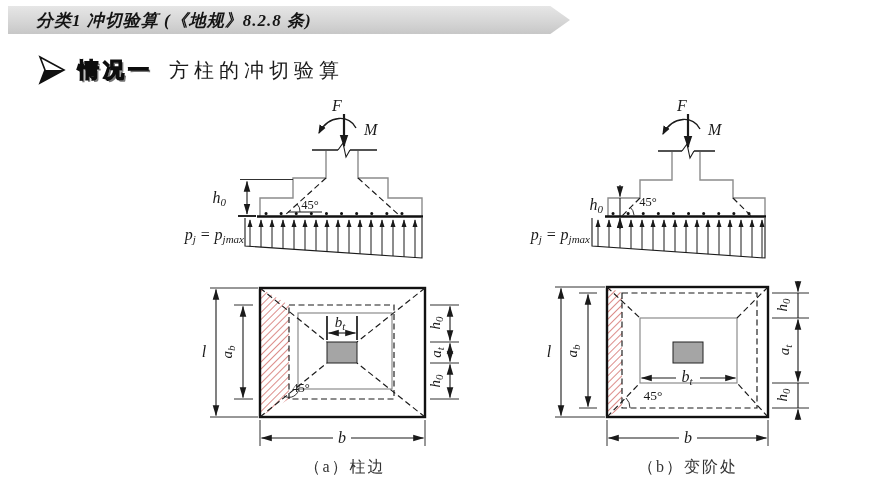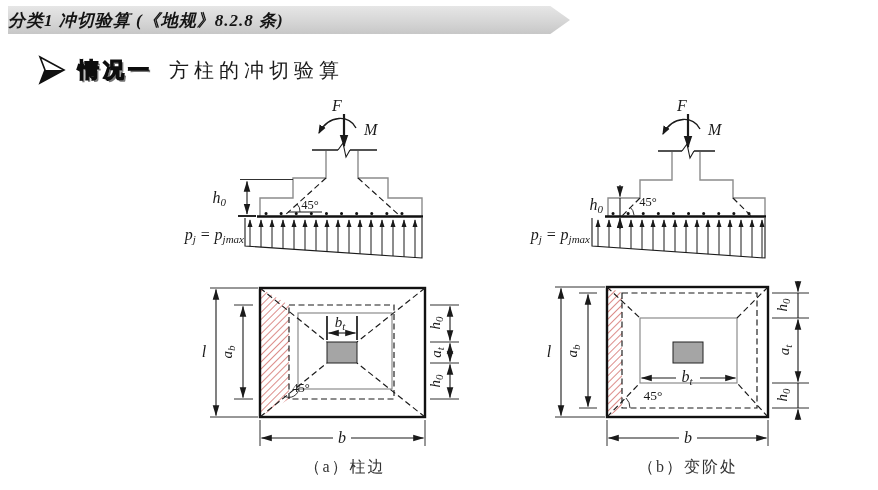--- a/index.html
+++ b/index.html
@@ -2,21 +2,21 @@
 <html><head>
 <meta charset="utf-8">
 <style>
   html,body{margin:0;padding:0;background:#fff;}
   body{width:878px;height:490px;position:relative;overflow:hidden;
        font-family:"Liberation Serif",serif;}
   .banner{position:absolute;left:8px;top:6px;width:562px;height:28px;
     background:linear-gradient(180deg,#e6e6e6 0%,#d6d6d6 55%,#c7c7c7 100%);
     clip-path:polygon(0 0,96.5% 0,100% 50%,96.5% 100%,0 100%);
     display:flex;align-items:center;}
-  .banner-text{font:bold italic 17px "Liberation Serif",serif;
+  .banner-text{padding-left:28px;font:bold italic 17px "Liberation Serif",serif;
     color:#141414;letter-spacing:1px;white-space:nowrap;}
   .case-row{position:absolute;left:38px;top:54px;height:32px;display:flex;align-items:center;}
   .case-badge{font:bold 21px "Liberation Sans",sans-serif;color:#000000;margin-left:12px;
     -webkit-text-stroke:1.3px #0d0d0d;text-shadow:2px 2px 0 #777;letter-spacing:4px;white-space:nowrap;}
   .case-title{font:500 20px "Liberation Serif",serif;color:#1b1b1b;margin-left:16px;
     letter-spacing:5px;white-space:nowrap;text-align:center;}
   svg.canvas{position:absolute;left:0;top:0;}
   
   .dim{stroke:#1a1a1a;stroke-width:1.1;fill:none;}
   .thin{stroke:#1a1a1a;stroke-width:0.9;fill:none;}

